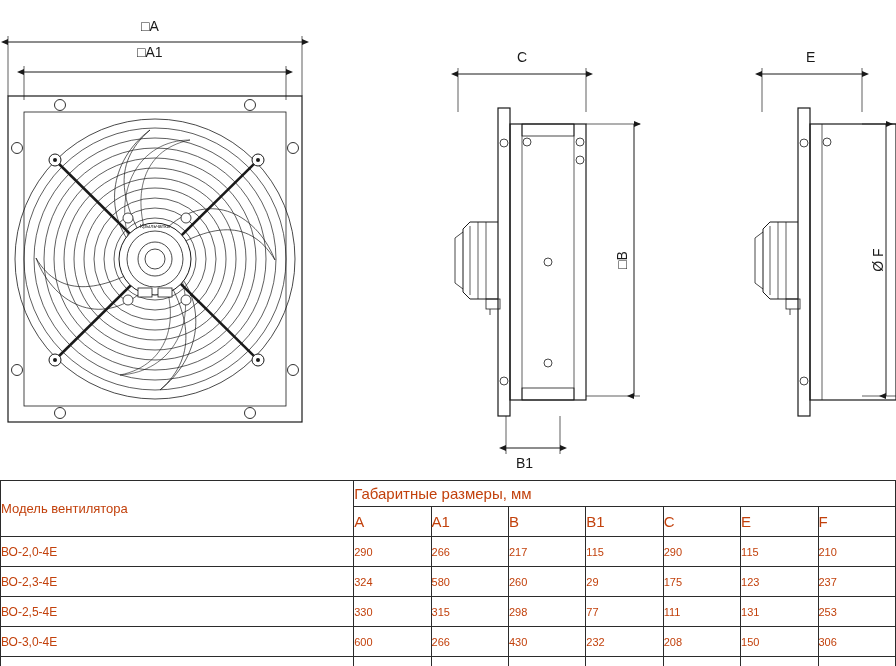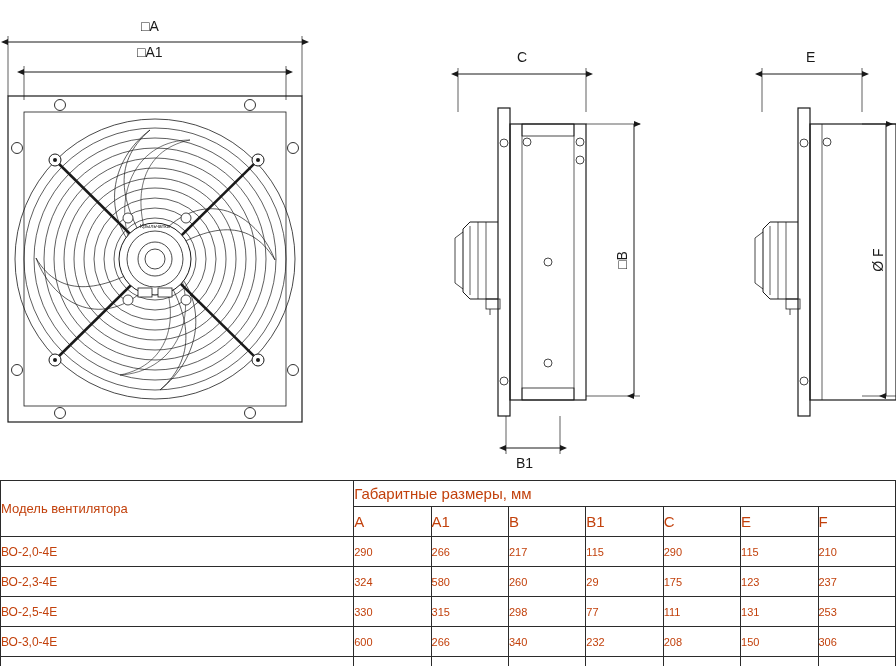--- a/index.html
+++ b/index.html
@@ -297,21 +297,21 @@
         <td class="val">298</td>
         <td class="val">77</td>
         <td class="val">111</td>
         <td class="val">131</td>
         <td class="val">253</td>
       </tr>
       <tr>
         <td class="model">ВО-3,0-4Е</td>
         <td class="val">600</td>
         <td class="val">266</td>
-        <td class="val">340</td>
+        <td class="val">430</td>
         <td class="val">232</td>
         <td class="val">208</td>
         <td class="val">150</td>
         <td class="val">306</td>
       </tr>
       <tr class="tall">
         <td class="model">ВО-3,15-4Е</td>
         <td class="val">450</td>
         <td class="val">424</td>
         <td class="val">379</td>

